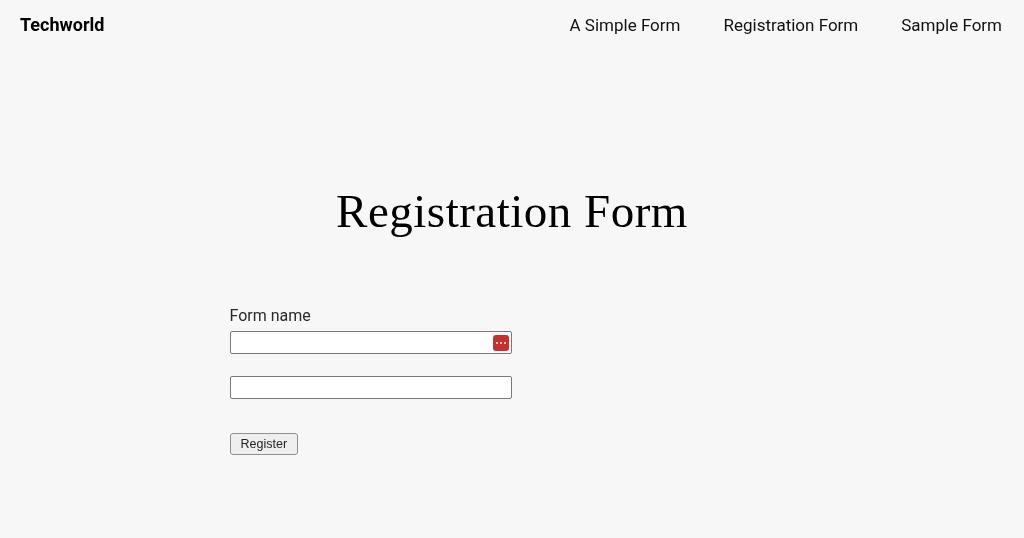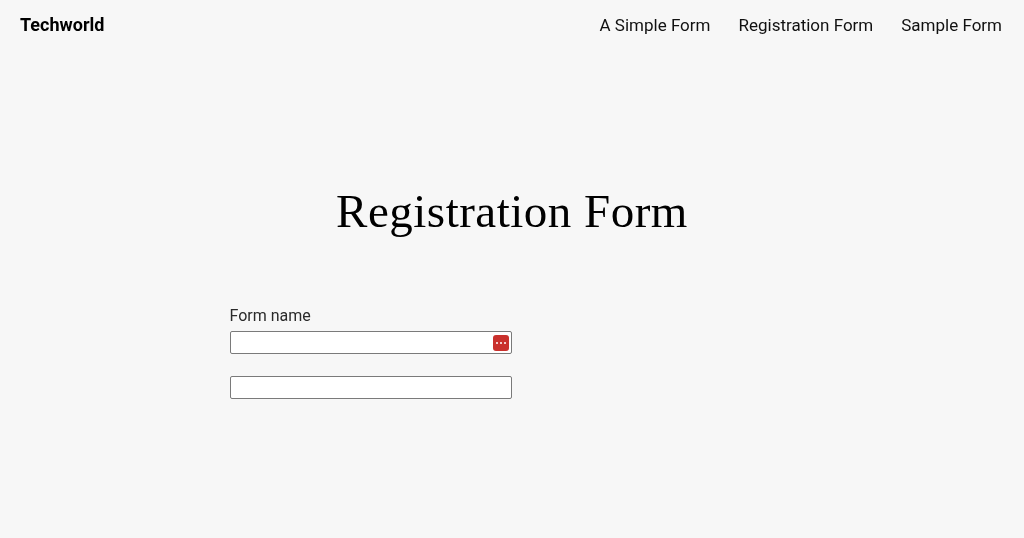--- a/index.html
+++ b/index.html
@@ -20,21 +20,21 @@
       align-items: center;
       padding: 14px 22px 14px 20px;
     }
     .brand {
       font-weight: 700;
       font-size: 18px;
       color: #000000;
     }
     .nav {
       display: flex;
-      gap: 28px;
+      gap: 43px;
       align-items: flex-end;
     }
     .nav a {
       font-size: 17px;
       color: #111;
       text-decoration: none;
       cursor: pointer;
     }
     .main {
       max-width: 565px;
@@ -138,14 +138,17 @@
         </span>
       </div>
     </div>
 
     <div class="field">
       <div class="input-wrap">
         <input type="email" value="" style="">
       </div>
     </div>
 
+    <div class="submit-row">
+      <button type="button" class="submit-btn">Register</button>
+    </div>
   </form>
 </main>
 
 </body></html>

